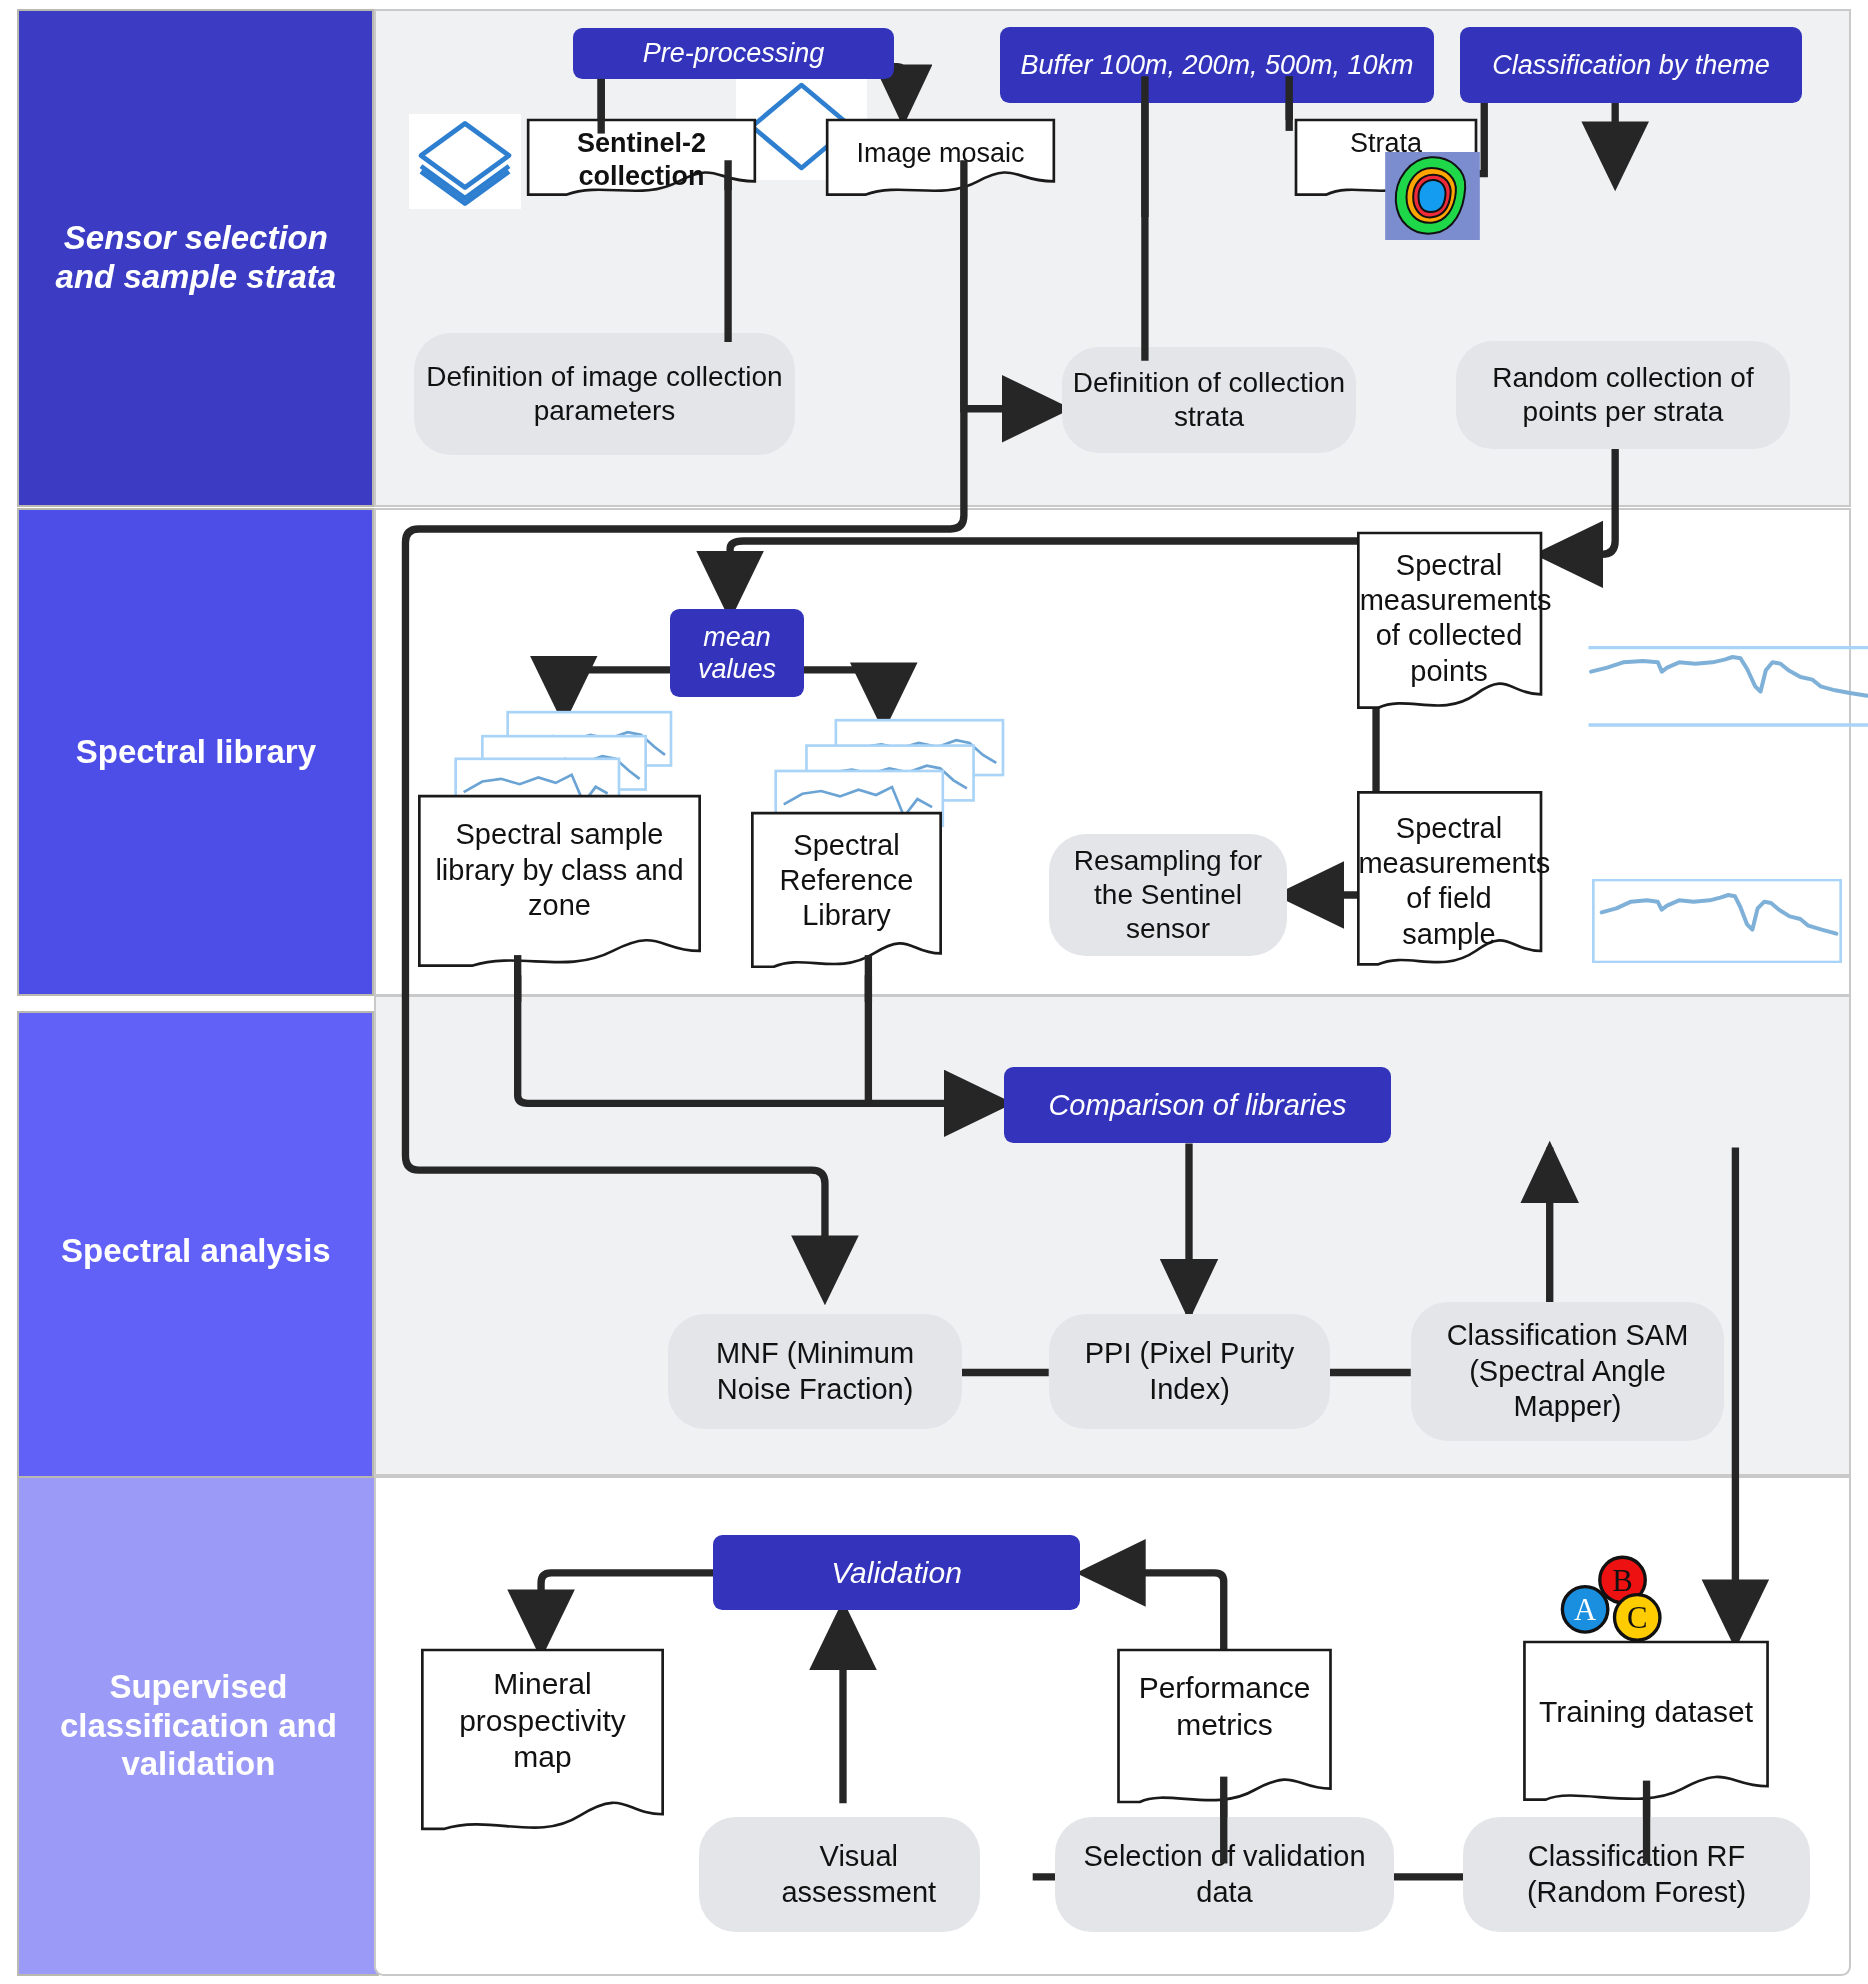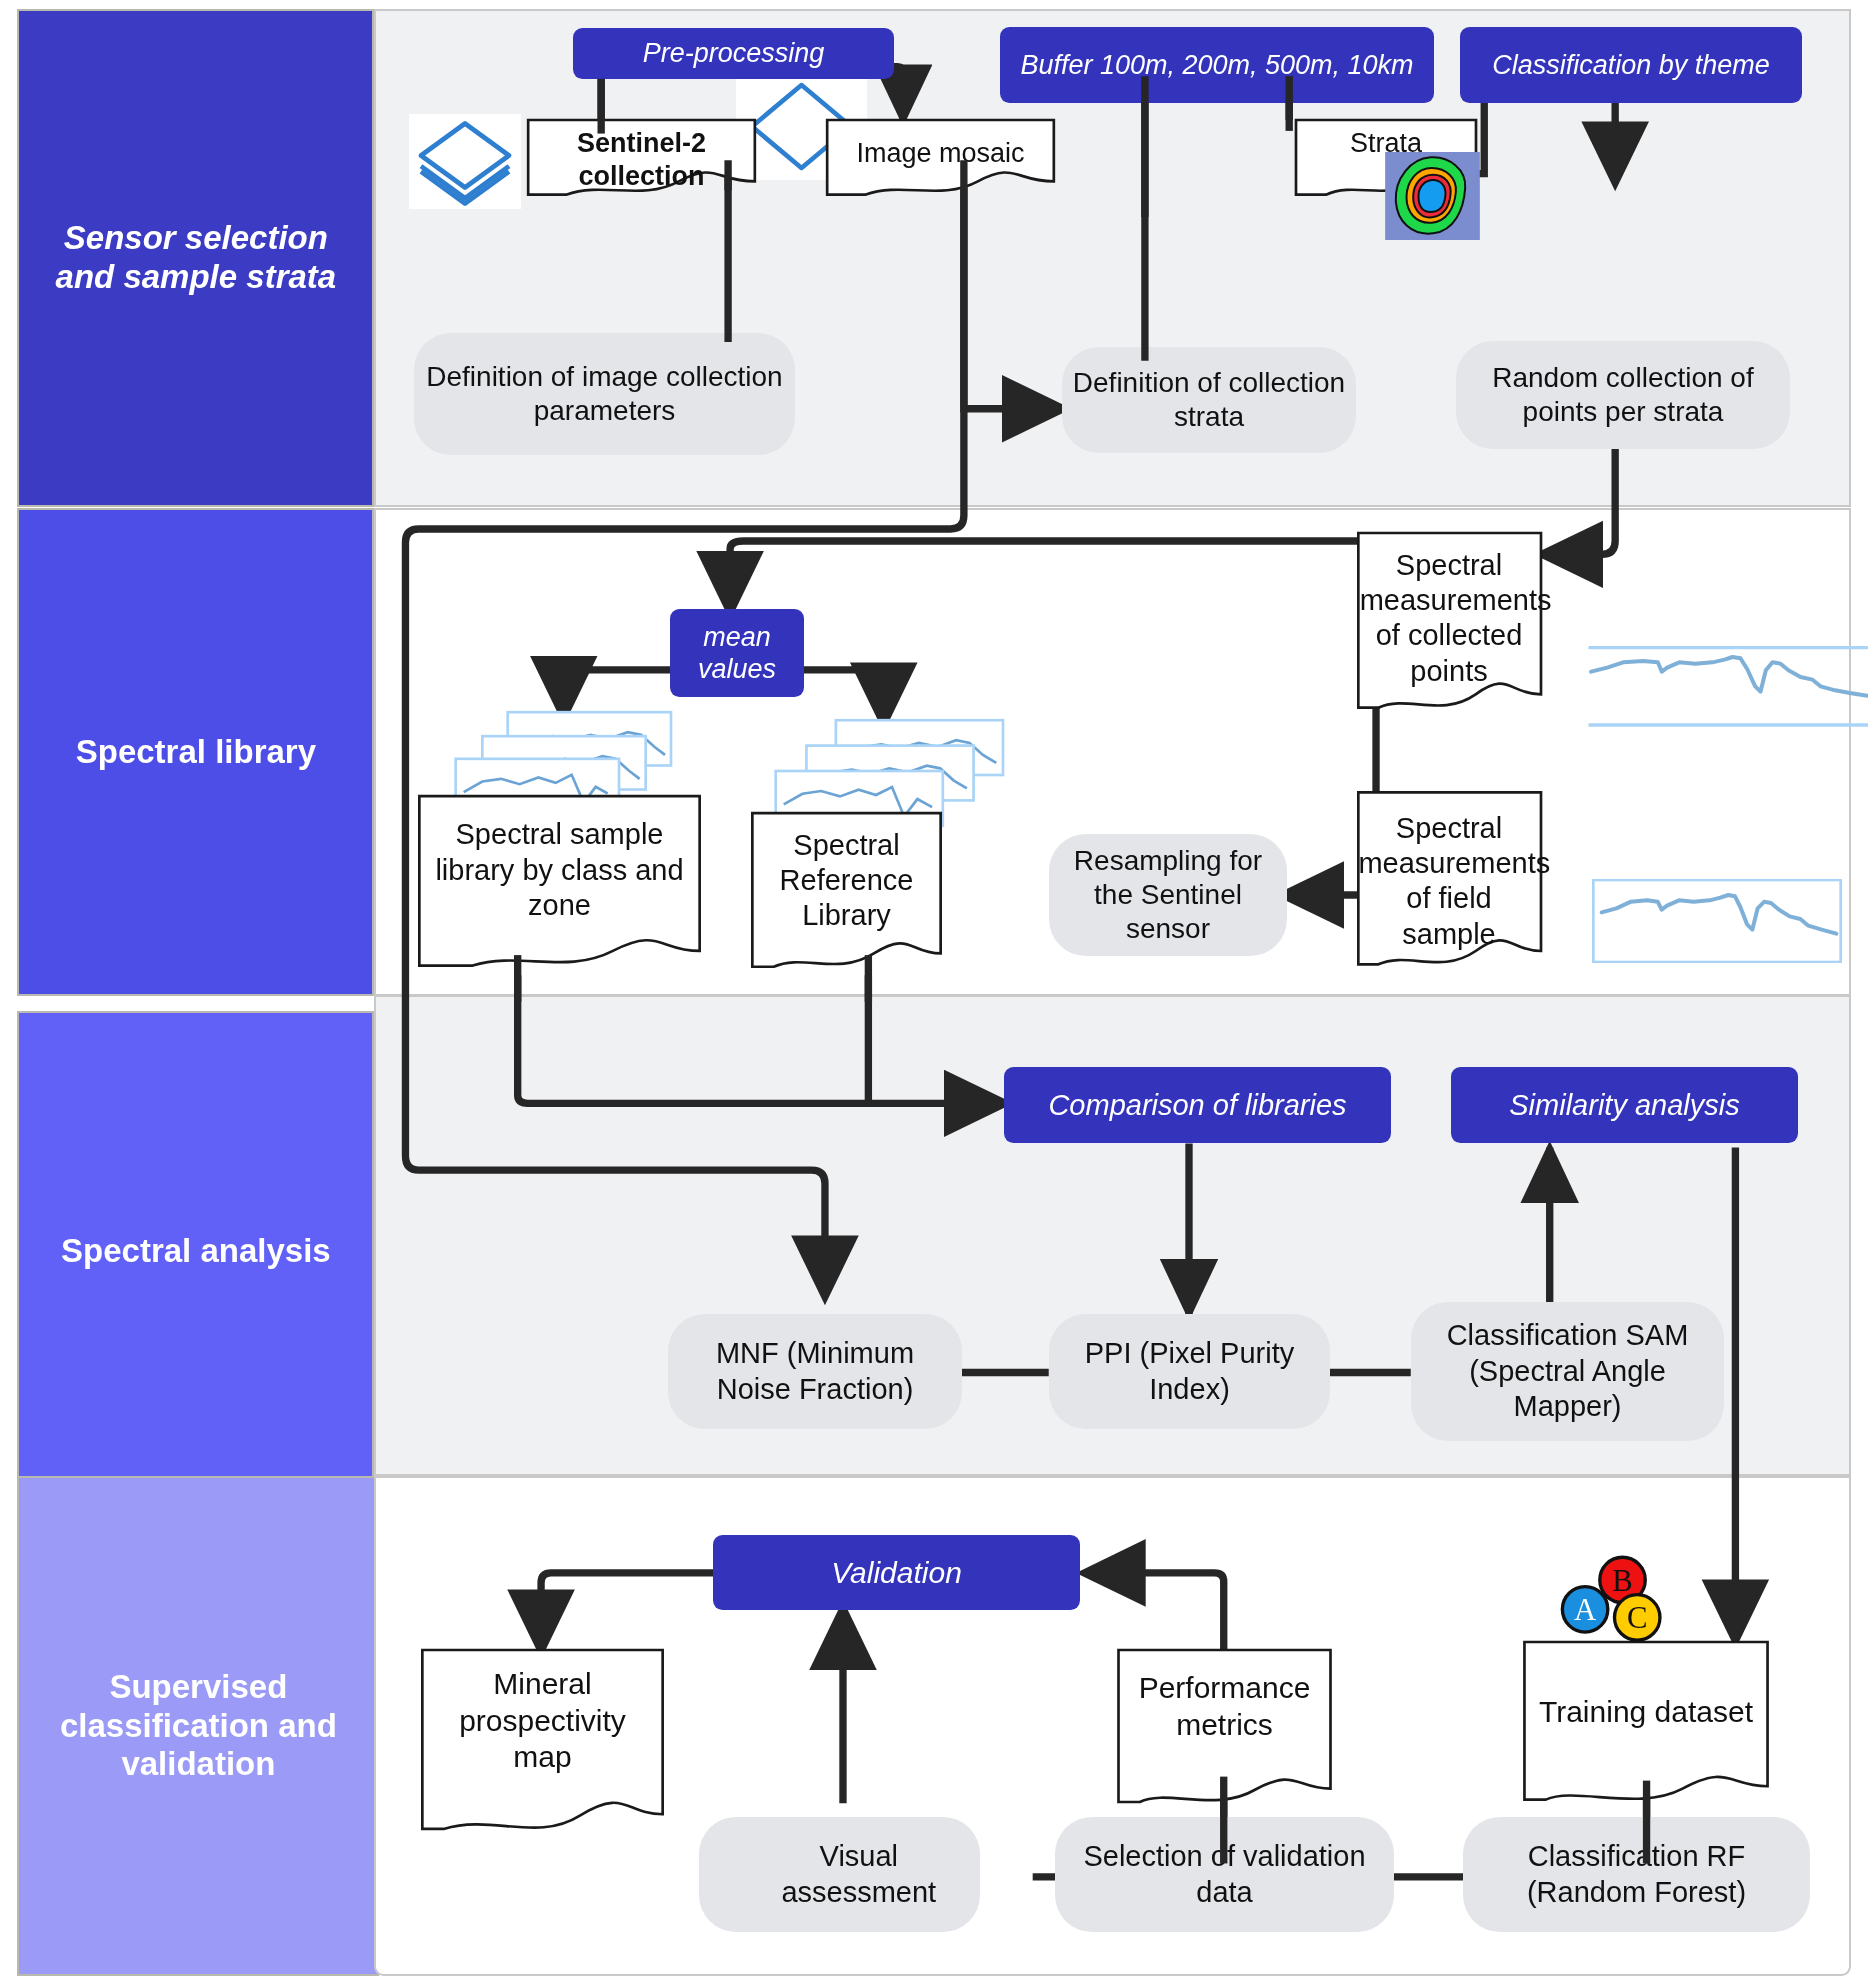--- a/index.html
+++ b/index.html
@@ -280,23 +280,20 @@
     <svg width="250" height="84" viewBox="0 0 374 126">
       <rect x="1" y="1" width="372" height="124" fill="#ffffff" stroke="#aad4f7" stroke-width="5"></rect>
       <polyline points="14,50 36,44 58,34 82,32 98,34 104,46 112,40 130,32 152,34 176,32 192,28 204,24 214,26 222,42 232,68 240,76 248,44 258,34 268,36 280,46 296,56 312,60 324,70 344,76 366,82" fill="none" stroke="#7fb0d8" stroke-width="6" stroke-linejoin="round" stroke-linecap="round"></polyline>
     </svg>
   </div>
 
   <div class="proc" style="left:1004px;top:1067px;width:387px;height:76px;font-size:29px;">
     <span>Comparison of libraries</span>
   </div>
 
-  <div class="proc" style="left:1451px;top:1067px;width:347px;height:76px;font-size:29px;">
-    <span>Similarity analysis</span>
-  </div>
 
   <div class="stadium" style="left:668px;top:1314px;width:294px;height:115px;font-size:29px;">
     <span>MNF (Minimum Noise Fraction)</span>
   </div>
 
   <div class="stadium" style="left:1049px;top:1314px;width:281px;height:115px;font-size:29px;">
     <span>PPI (Pixel Purity Index)</span>
   </div>
 
   <div class="stadium" style="left:1411px;top:1302px;width:313px;height:139px;font-size:29px;">

